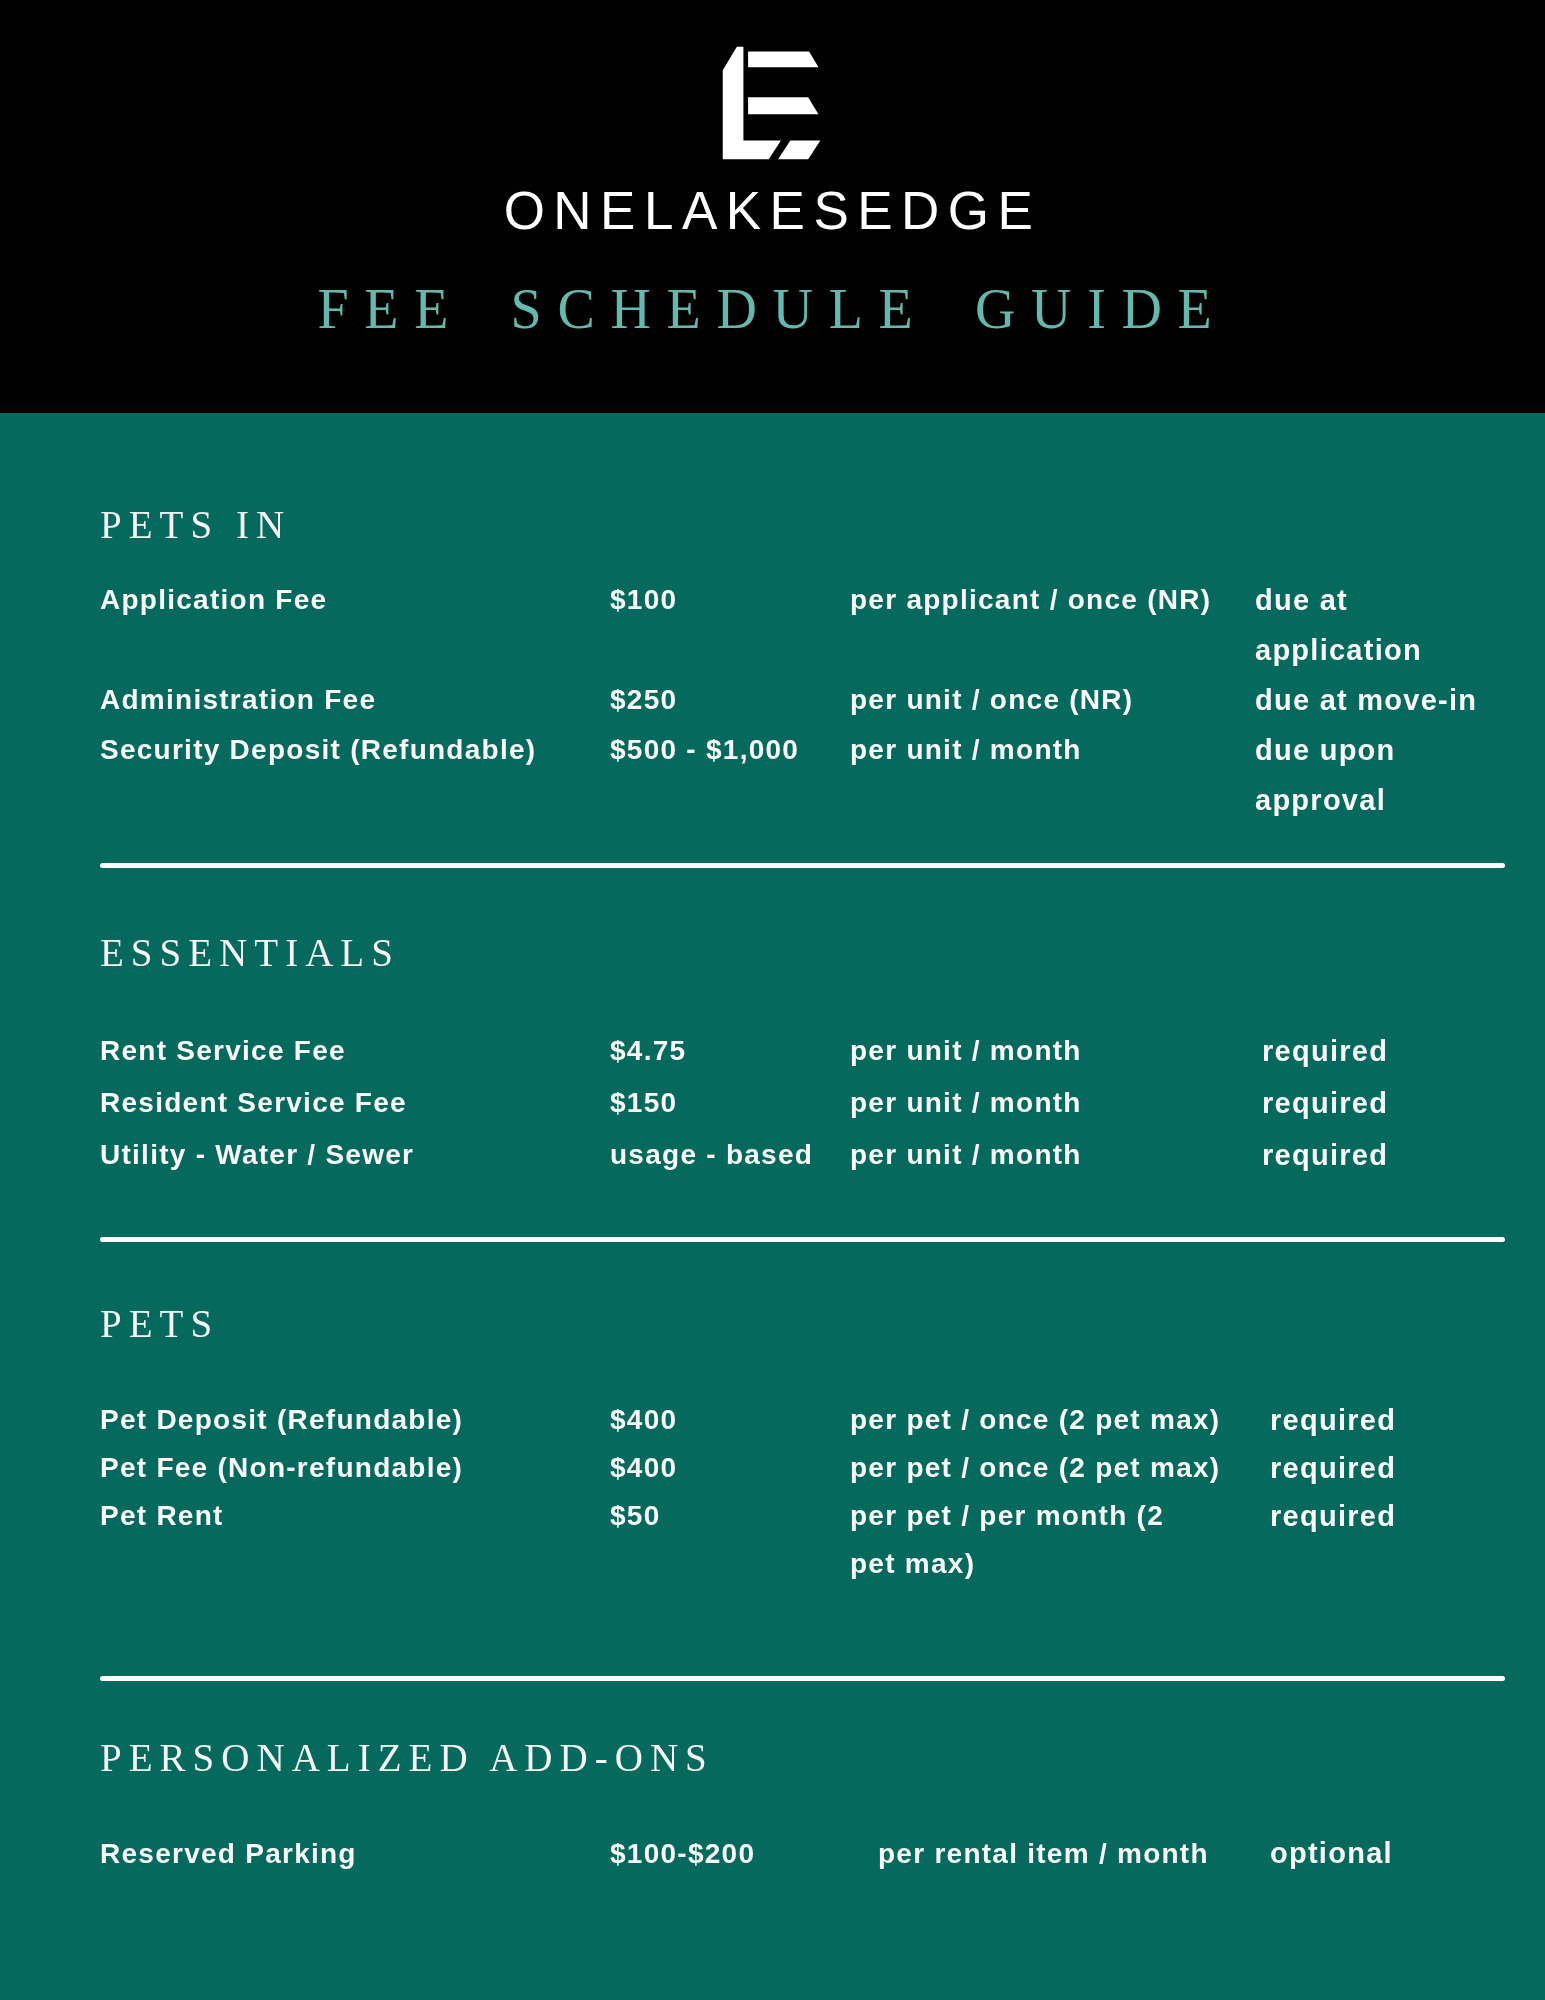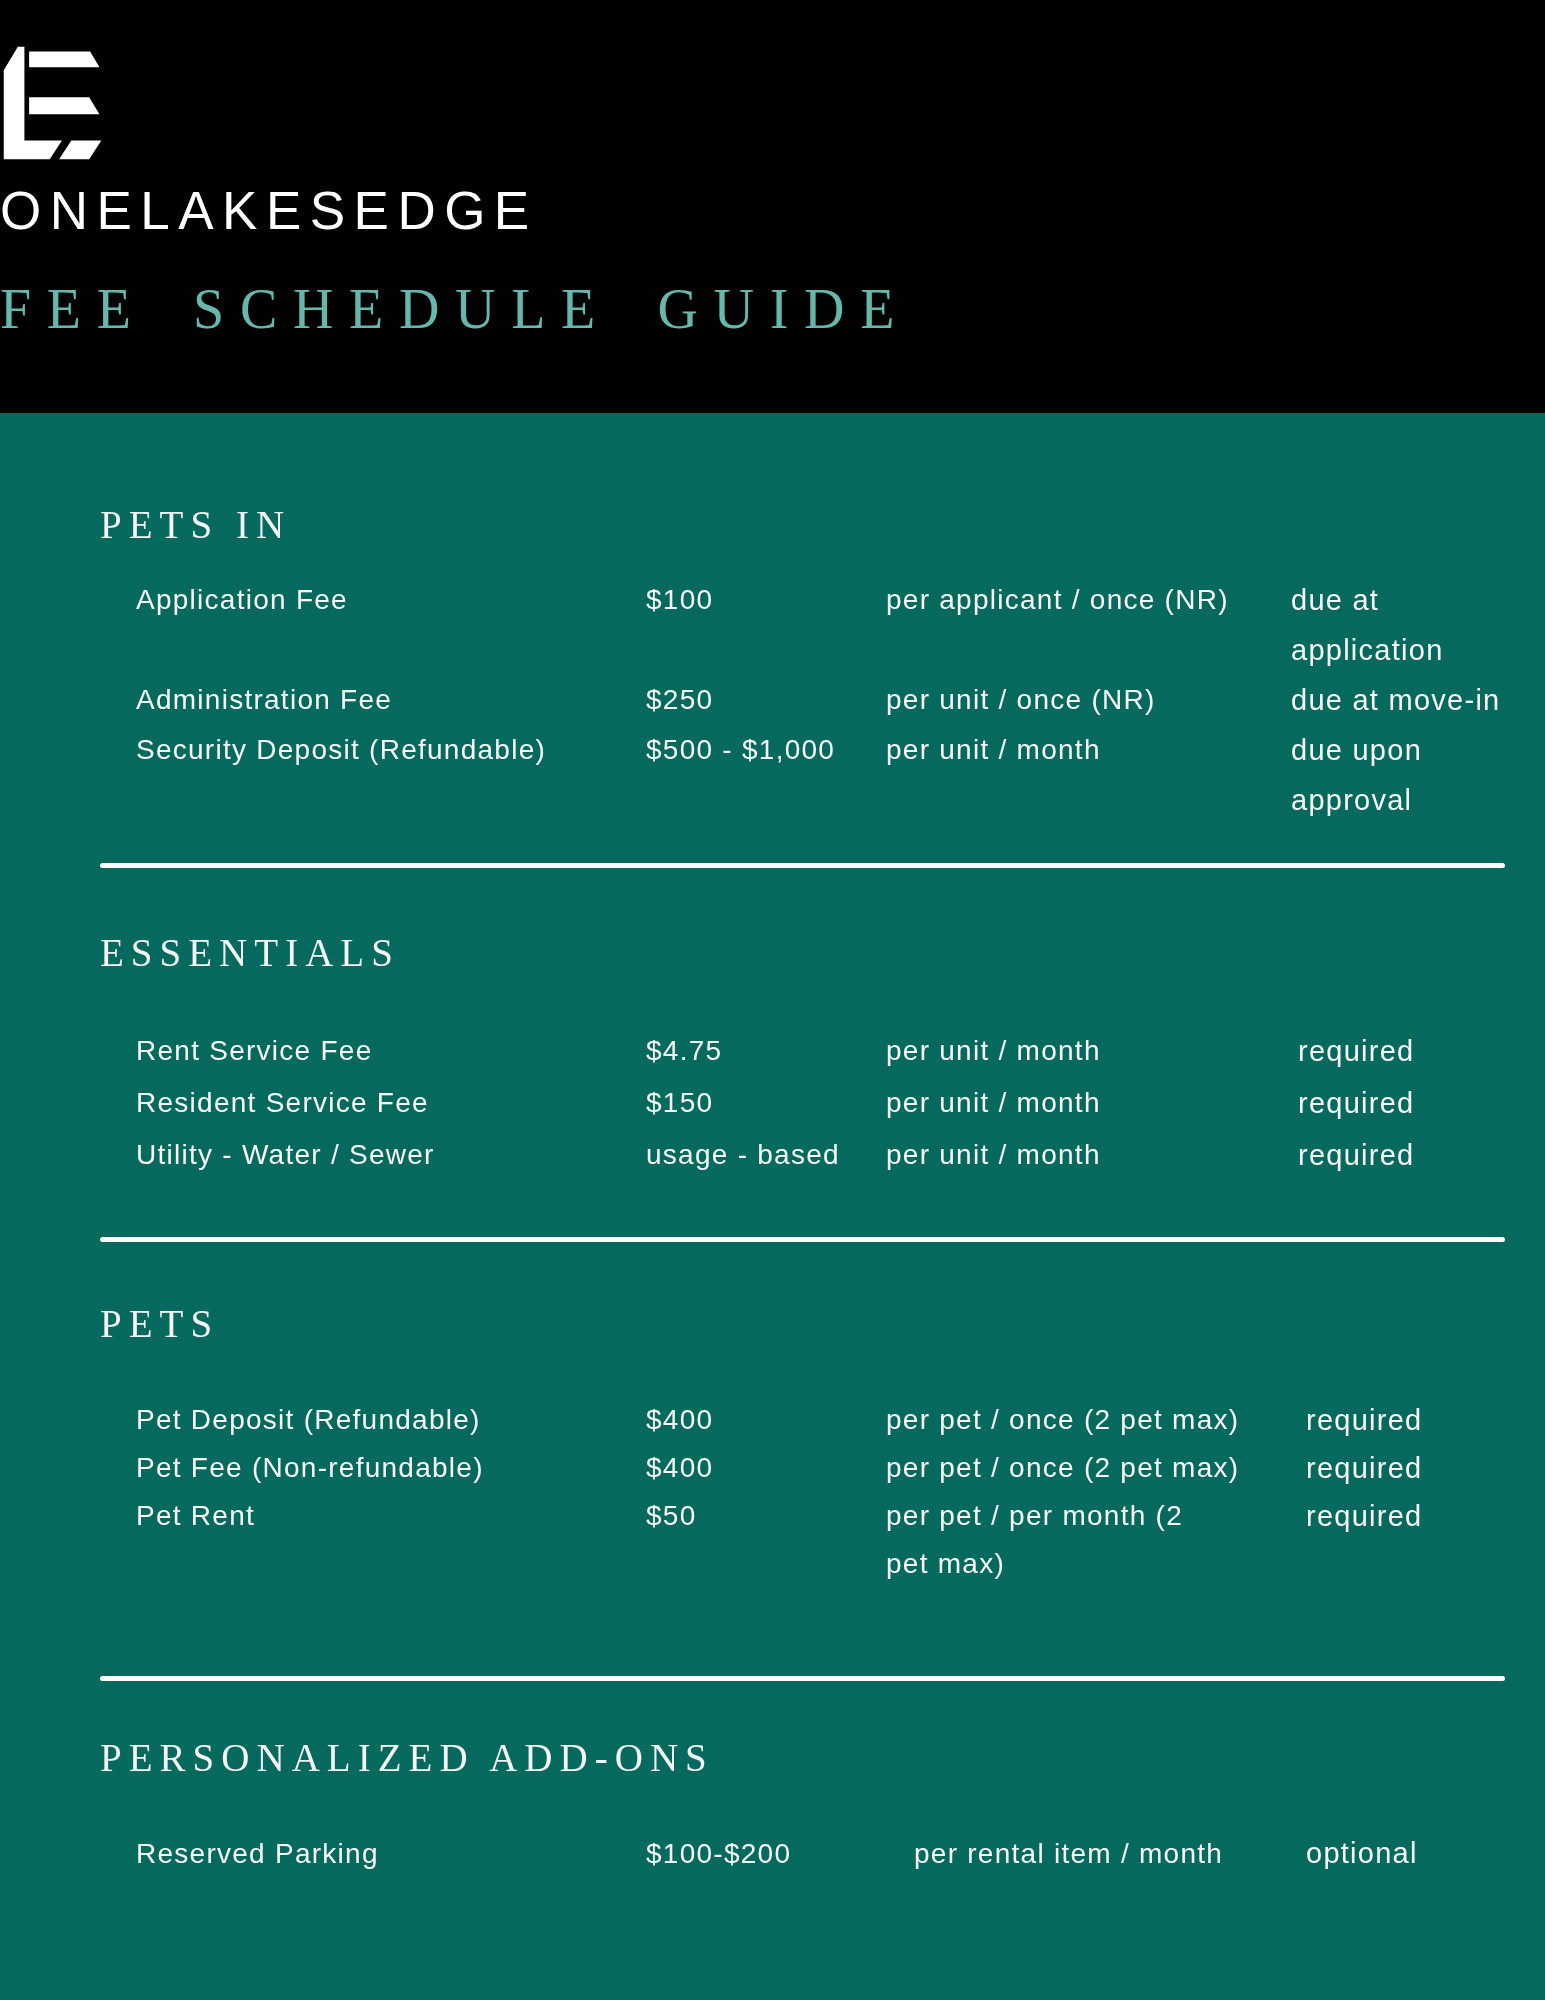--- a/index.html
+++ b/index.html
@@ -11,20 +11,21 @@
     background: #05695e;
     overflow: hidden;
     font-family: "Liberation Sans", sans-serif;
     color: #fafaf8;
   }
 
   
   .header {
     height: 413px;
     background: #010101;
+    text-align: center;
     overflow: hidden;
   }
   .logo-wrap { padding-top: 42px; }
   .brand {
     margin-top: 14px;
     font-size: 53px;
     line-height: 58px;
     letter-spacing: 0.16em;
     font-weight: 400;
     color: #ffffff;
@@ -55,22 +56,21 @@
     font-size: 39px;
     line-height: 44px;
     letter-spacing: 0.18em;
     color: #f5f6f4;
   }
   .row {
     display: grid;
     align-items: start;
     font-size: 28px;
     letter-spacing: 0.045em;
-    font-weight: 400;
-    margin-left: 36px;
+    font-weight: 700;
   }
   .cell { white-space: pre-line; }
   .cell-status { font-size: 29px; }
 
   .divider {
     height: 5px;
     width: 100%;
     background: #fdfdfd;
     border-radius: 3px;
   }

